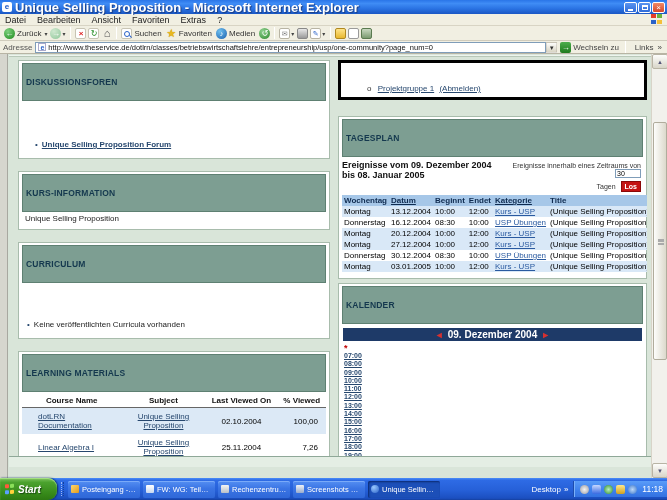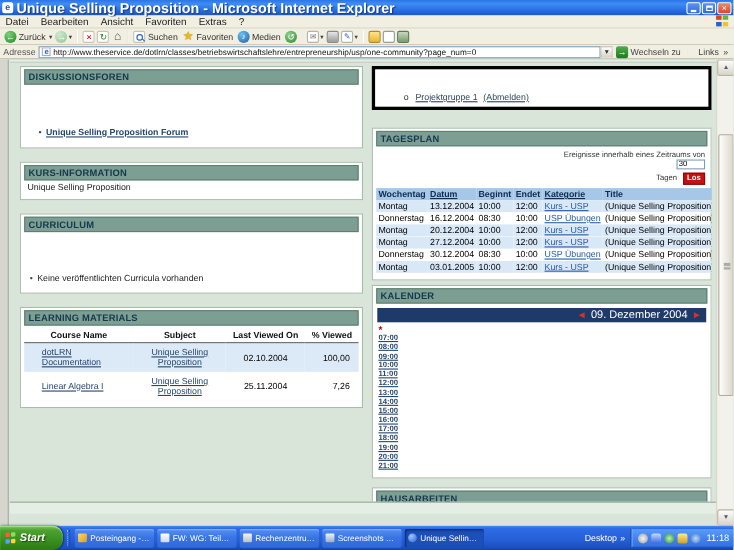--- a/index.html
+++ b/index.html
@@ -70,21 +70,21 @@
   
   .content { position:absolute; top:54px; left:0; right:0; bottom:22px; background:#d9e5d9; overflow:hidden; }
   .left-strip { position:absolute; left:0; top:0; bottom:0; width:8px; background:#d6d6ce; border-right:1px solid #a8a8a0; }
   .topline { position:absolute; top:1px; left:9px; right:16px; height:2px; background:#eef4ee; border-bottom:1px solid #b8c8b8; }
   .cols { position:absolute; left:18px; right:20px; top:6px; bottom:14px; display:flex; gap:8px; overflow:hidden; }
   .col-left { width:312px; flex:none; }
   .col-right { flex:1; min-width:0; }
 
   .portlet { background:#fff; border:1px solid #a8bcac; padding:2px 3px 6px; margin-bottom:12px; }
   .phead { background:#7d9e92; border:1px solid #5e8072; color:#14384e; font-weight:bold; font-size:8.5px;
-    padding:1px 3px; letter-spacing:0.2px; }
+    padding:13px 3px; letter-spacing:0.2px; }
   .pbody { padding:4px 3px 0; font-size:8px; color:#222; }
 
   ul.blist { list-style:none; margin:2px 0 0 10px; }
   ul.blist li { margin-bottom:3px;margin-top:35px; }
   ul.blist li:before { content:"•"; color:#26476e; margin-right:4px; }
   a.navlink { color:#26476e; font-weight:bold; text-decoration:underline; }
   a.plainlink { color:#26476e; text-decoration:underline; }
   a.bluelink { color:#2a5aa0; text-decoration:underline; }
 
   
@@ -106,21 +106,21 @@
   .tp-filter input { width:26px; height:9px; border:1px solid #7f9db9; font-size:7px; padding:0 1px; vertical-align:middle; }
   .tp-filter .row2 { margin-top:3px; }
   .los-btn { display:inline-block; background:#c41212; color:#fff; font-weight:bold; font-size:7px;
     padding:1px 3px; margin-left:3px; border:1px solid #8a0808; }
   table.tp { width:100%; border-collapse:collapse; font-size:8px; margin-top:3px; }
   table.tp th { background:#a6c7e8; color:#0f2b50; font-weight:bold; text-align:left; padding:1px 2px; white-space:nowrap; }
   table.tp td { padding:1px 2px; white-space:nowrap; overflow:hidden; }
   table.tp tr.alt { background:#d9e8f7; }
 
   
-  .cal-date { background:#1e3a68; color:#fff; font-weight:normal; font-size:10px; text-align:right;
+  .cal-date { background:#1e3a68; color:#fff; font-weight:bold; font-size:10px; text-align:center;
     padding:1px 0; margin:4px 1px 3px; }
   .cal-arrow { color:#d63030; font-size:9px; padding:0 4px; }
   .cal-star { color:#c00000; font-weight:bold; font-size:9px; margin:1px 0 0 2px; line-height:8px; }
   .cal-times { margin-left:2px; }
   .cal-times a { display:block; font-size:7px; line-height:8.3px; color:#26476e; font-weight:bold; text-decoration:underline; }
 
   
   .hw-new { font-size:8px; margin:3px 0 4px 1px; color:#333; }
   .hw-box { border:1px solid #4a6a9a; width:92%; margin-left:2px; font-size:8px; }
   .hw-folder-row { background:#dce8f5; border-bottom:1px solid #8aa4c8; display:flex; align-items:center; height:14px; }
@@ -310,20 +310,21 @@
           <div class="cutrow">
             <span class="obullet">o</span>
             <a class="plainlink">Projektgruppe 1</a>
             <a class="plainlink" style="margin-left:3px;">(Abmelden)</a>
           </div>
         </div>
 
         <div class="portlet" style="margin-bottom:4px;">
           <div class="phead">TAGESPLAN</div>
           <div class="tp-intro">
+            <div class="tp-range">Ereignisse vom 09. Dezember 2004 bis 08. Januar 2005</div>
             <div class="tp-filter">
               <span>Ereignisse innerhalb eines Zeitraums von</span>
               <input value="30" style="">
               <div class="row2">
                 <span>Tagen</span>
                 <span class="los-btn">Los</span>
               </div>
             </div>
           </div>
           <table class="tp">

